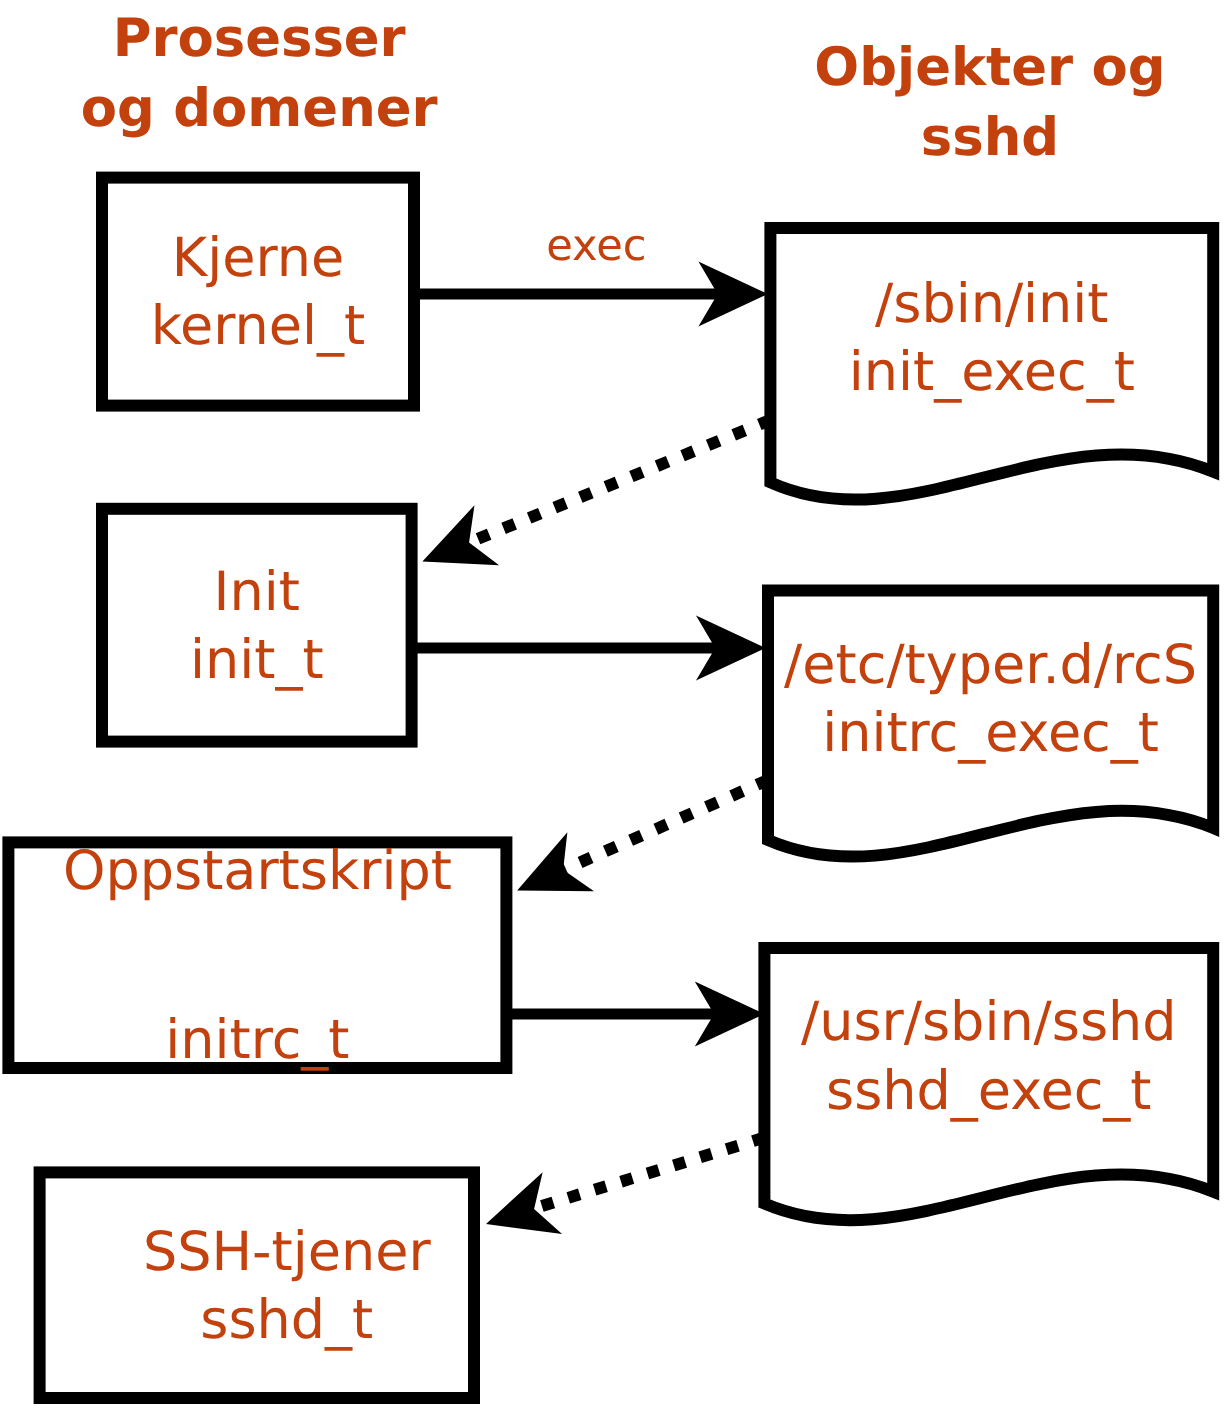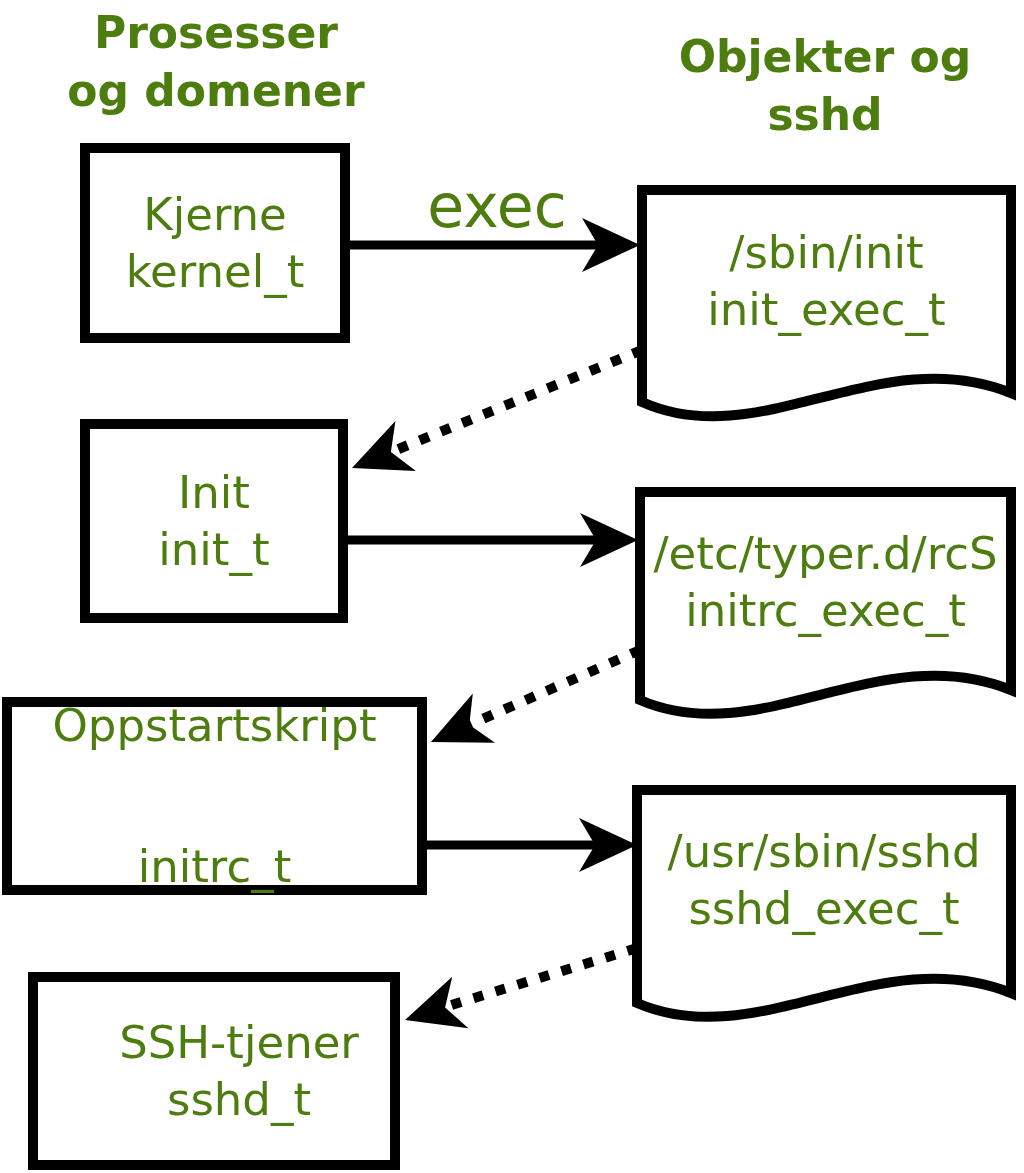--- a/index.html
+++ b/index.html
@@ -1,21 +1,21 @@
 <!DOCTYPE html>
 <html><head>
 <meta charset="utf-8">
 <style>
   html,body{margin:0;padding:0;background:#ffffff;}
   .canvas{
     position:relative;
     width:1024px;height:1173px;
     background:#ffffff;
     font-family:"DejaVu Sans", sans-serif;
-    color:#4d7c0f;
+    color:#c2410c;
     overflow:hidden;
   }
   .layer{position:absolute;left:0;top:0;}
   .shape{fill:#ffffff;stroke:#000000;stroke-width:10;}
   .sline{stroke:#000000;stroke-width:9;fill:none;}
   .dline{stroke:#000000;stroke-width:10;fill:none;stroke-dasharray:10 13;}
   .head{fill:#000000;stroke:none;}
   .label{
     position:absolute;
     display:flex;flex-direction:column;
@@ -26,21 +26,21 @@
   .label span{display:block;white-space:nowrap;}
   .header{
     position:absolute;
     text-align:center;
     font-weight:bold;
     font-size:44px;line-height:58px;
   }
   .edge-label{
     position:absolute;
     text-align:center;
-    font-size:60px;line-height:48px;
+    font-size:36px;line-height:48px;
   }
 </style>
 </head>
 <body>
 
 <div class="canvas">
 
   <svg class="layer" width="1024" height="1173" viewBox="0 0 1024 1173">
 
     <rect class="shape" x="85" y="148" width="260" height="190"></rect>

